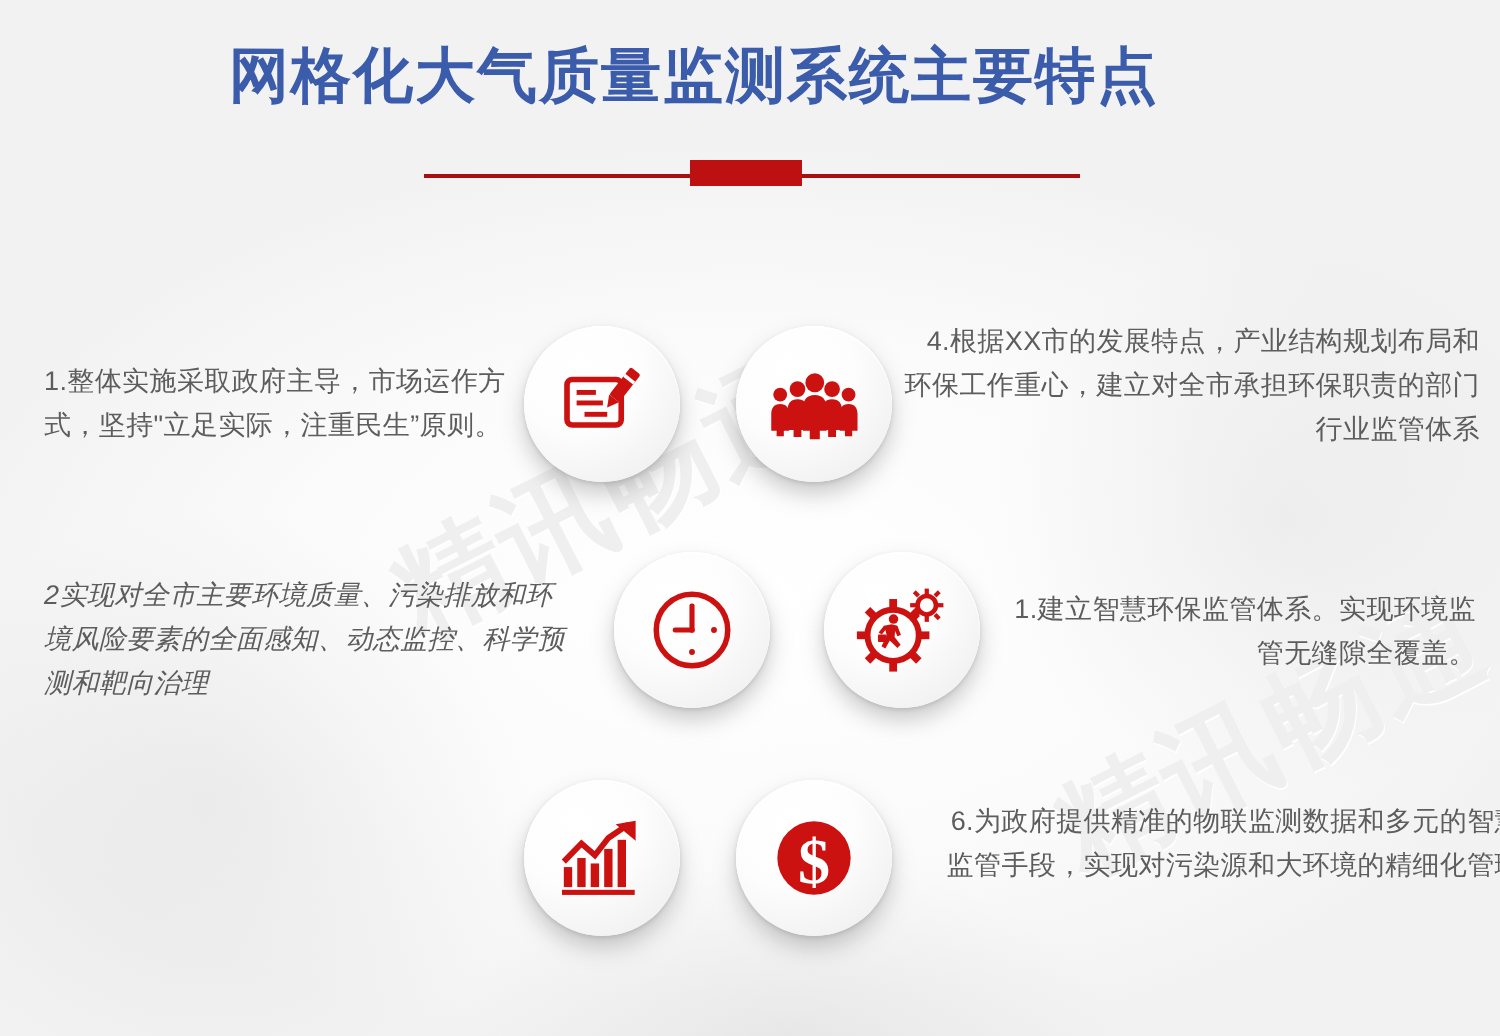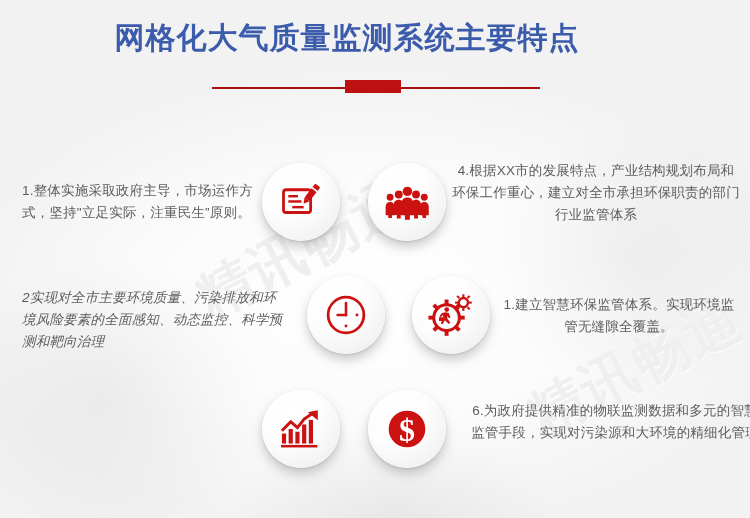--- a/index.html
+++ b/index.html
@@ -155,21 +155,21 @@
 
   
   .txt {
     position: absolute;
     color: #5d5d5d;
     font-size: 13.5px;
     line-height: 22px;
     letter-spacing: 0.2px;
   }
   .txt.left  { text-align: left; }
-  .txt.right { text-align: center; }
+  .txt.right { text-align: right; }
 
   .t1 { left: 22px;  top: 180px; width: 232px; }
   .t2 { left: 22px;  top: 287px; width: 262px; font-style: italic; }
   .t3 { left: 18px;  top: 400px; width: 240px; }
   .t4 { left: 452px; top: 160px; width: 288px; }
   .t5 { left: 500px; top: 294px; width: 238px; }
   .t6 { left: 469px; top: 400px; width: 292px; }
 </style>
 </head>
 <body>

